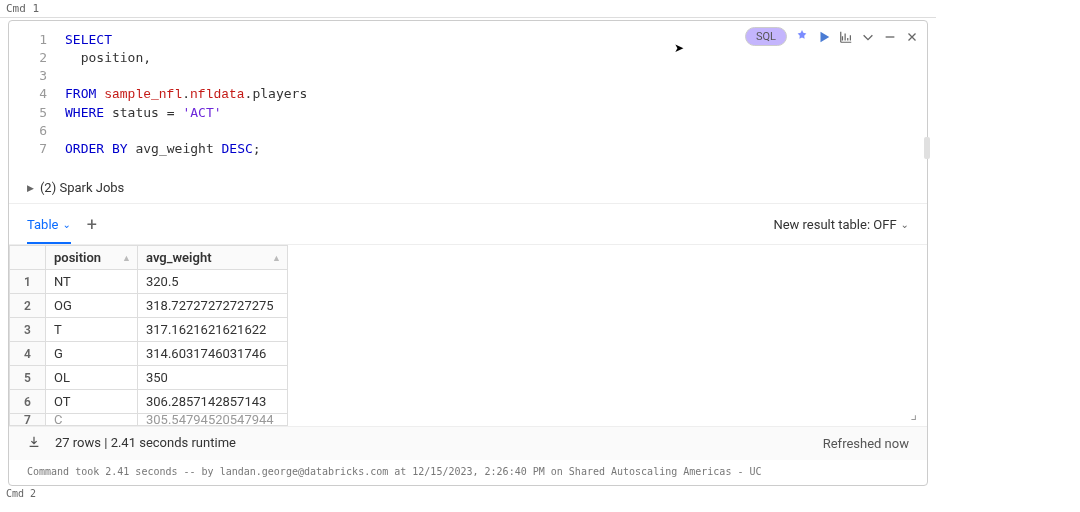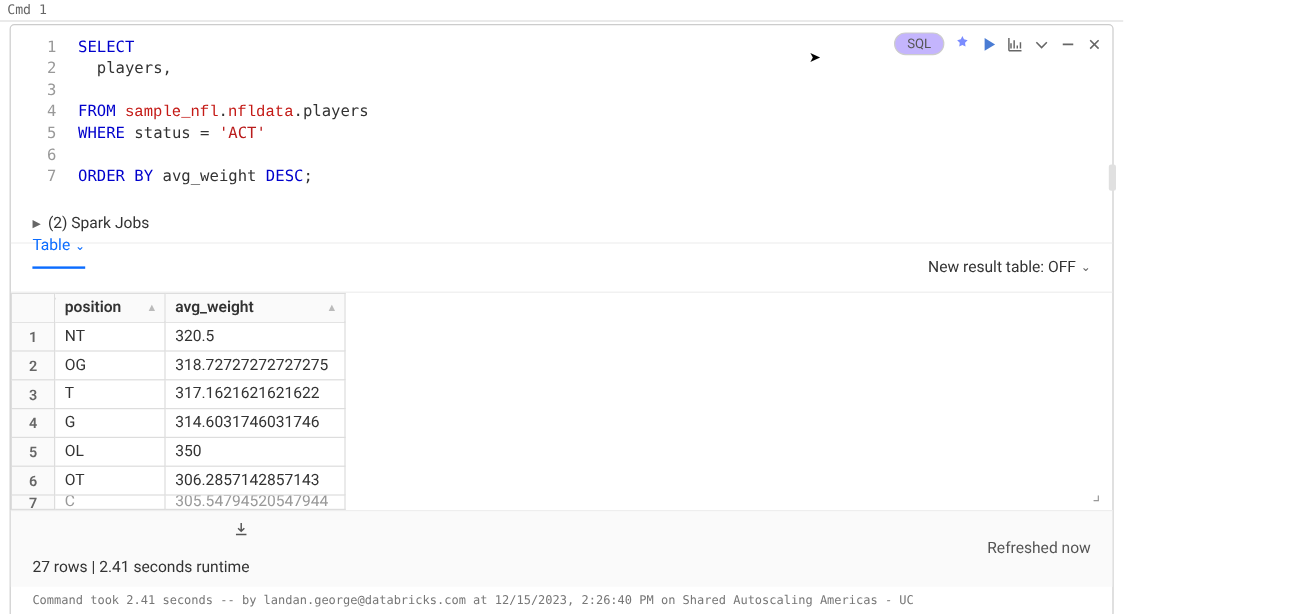--- a/index.html
+++ b/index.html
@@ -13,44 +13,44 @@
 .toolbar-icon svg { width: 14px; height: 14px; }
 .run-icon { color: #4a7cd4; }
 .cursor-pointer { position: absolute; left: 665px; top: 20px; font-size: 12px; color: #000; }
 .code-area { padding: 10px 0 14px 0; font-family: Menlo, Monaco, Consolas, monospace; font-size: 13px; line-height: 18px; }
 .code-line { display: flex; }
 .gutter { width: 56px; text-align: right; padding-right: 18px; color: #999; user-select: none; }
 .code { white-space: pre; }
 .kw { color: #0000cc; }
 .fn { color: #7a5c00; }
 .ns { color: #c41a16; font-family: Liberation Mono, monospace; }
-.str { color: #b91c1c; }
+.str { color: #6d28d9; }
 .op { color: #333; }
 .jobs-row { padding: 8px 18px; font-size: 13px; color: #333; display: flex; align-items: center; gap: 6px; cursor: pointer; }
 .jobs-row .tri { font-size: 9px; color: #666; }
 .tabs-row { display: flex; align-items: center; padding: 0 18px; border-top: 1px solid #eee; border-bottom: 1px solid #eee; height: 42px; justify-content: space-between; }
-.tabs-left { display: flex; align-items: center; gap: 16px; flex-direction: column; }
+.tabs-left { display: flex; align-items: center; gap: 16px; }
 .tab-active { color: #0b6cff; font-size: 13px; display: flex; align-items: center; gap: 4px; position: relative; padding: 11px 0; }
 .tab-active::after { content: ""; position: absolute; left: 0; right: 0; bottom: -1px; height: 2px; background: #0b6cff; }
 .chev { font-size: 10px; color: #0b6cff; }
 .plus { font-size: 18px; color: #666; cursor: pointer; }
 .result-toggle { font-size: 13px; color: #333; display: flex; align-items: center; gap: 4px; cursor: pointer; }
 .table-wrap { overflow: hidden; position: relative; }
 .data-table { border-collapse: collapse; font-size: 13px; }
 .data-table th, .data-table td { border: 1px solid #ddd; padding: 4px 8px; text-align: left; height: 22px; }
 .data-table th { background: #fafafa; font-weight: 600; position: relative; }
 .data-table .rownum { width: 36px; text-align: center; color: #666; font-weight: 600; background: #fafafa; font-size: 12px; }
 .data-table td.rownum { font-weight: 600; }
 .sort-icon { position: absolute; right: 6px; top: 50%; transform: translateY(-50%); font-size: 9px; color: #bbb; }
 .col-pos { width: 92px; }
 .col-avg { width: 150px; }
 .truncated-row td { color: #999; height: 12px; overflow: hidden; line-height: 8px; padding-top: 0; padding-bottom: 0; }
 .corner-arrow { position: absolute; right: 10px; bottom: 4px; color: #999; font-size: 14px; }
 .footer-bar { display: flex; align-items: center; justify-content: space-between; padding: 8px 18px; background: #fafafa; font-size: 13px; border-top: 1px solid #eee; }
-.footer-left { display: flex; align-items: flex-end; gap: 14px; color: #333; flex-direction: column; }
+.footer-left { display: flex; align-items: flex-start; gap: 14px; color: #333; }
 .dl-icon { cursor: pointer; }
 .refreshed { color: #555; }
 .cmd-meta { font-family: Menlo, Monaco, monospace; font-size: 10px; color: #777; padding: 6px 18px 8px; }
 .outer-label-bottom { font-family: Menlo, Monaco, monospace; font-size: 10px; color: #666; padding: 2px 6px; }
 .side-handle { position: absolute; right: -3px; top: 116px; width: 6px; height: 22px; background: #e0e0e0; border-radius: 2px; }
 </style>
 </head>
 <body>
 <div class="container">
 <div class="cmd-label">Cmd 1</div>
@@ -91,21 +91,21 @@
         </div>
   </div>
 
   <div class="code-area">
     <div class="code-line">
           <div class="gutter">1</div>
           <div class="code"><span class="kw">SELECT</span></div>
         </div>
     <div class="code-line">
           <div class="gutter">2</div>
-          <div class="code">  players,</div>
+          <div class="code">  position,</div>
         </div>
     <div class="code-line">
           <div class="gutter">3</div>
         </div>
     <div class="code-line">
           <div class="gutter">4</div>
           <div class="code"><span class="kw">FROM</span> <span class="ns">sample_nfl</span>.<span class="ns">nfldata</span>.players</div>
         </div>
     <div class="code-line">
           <div class="gutter">5</div>

